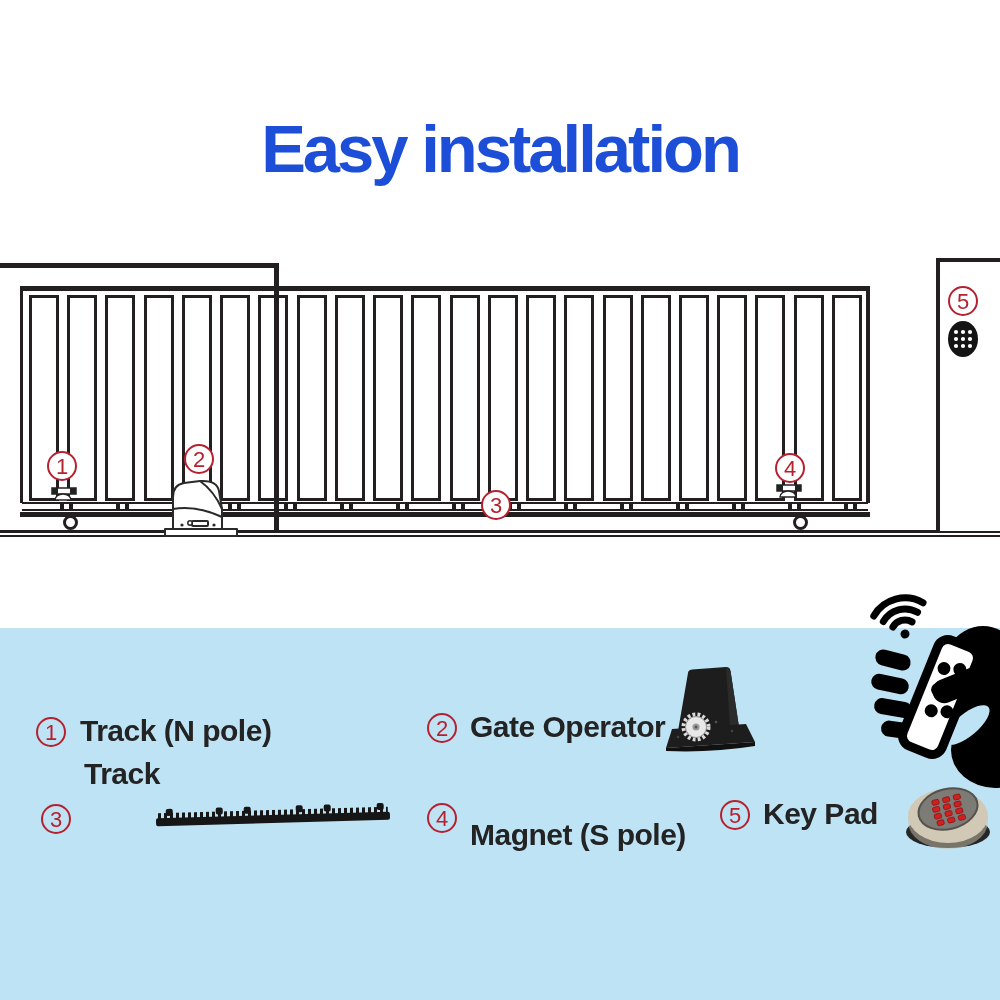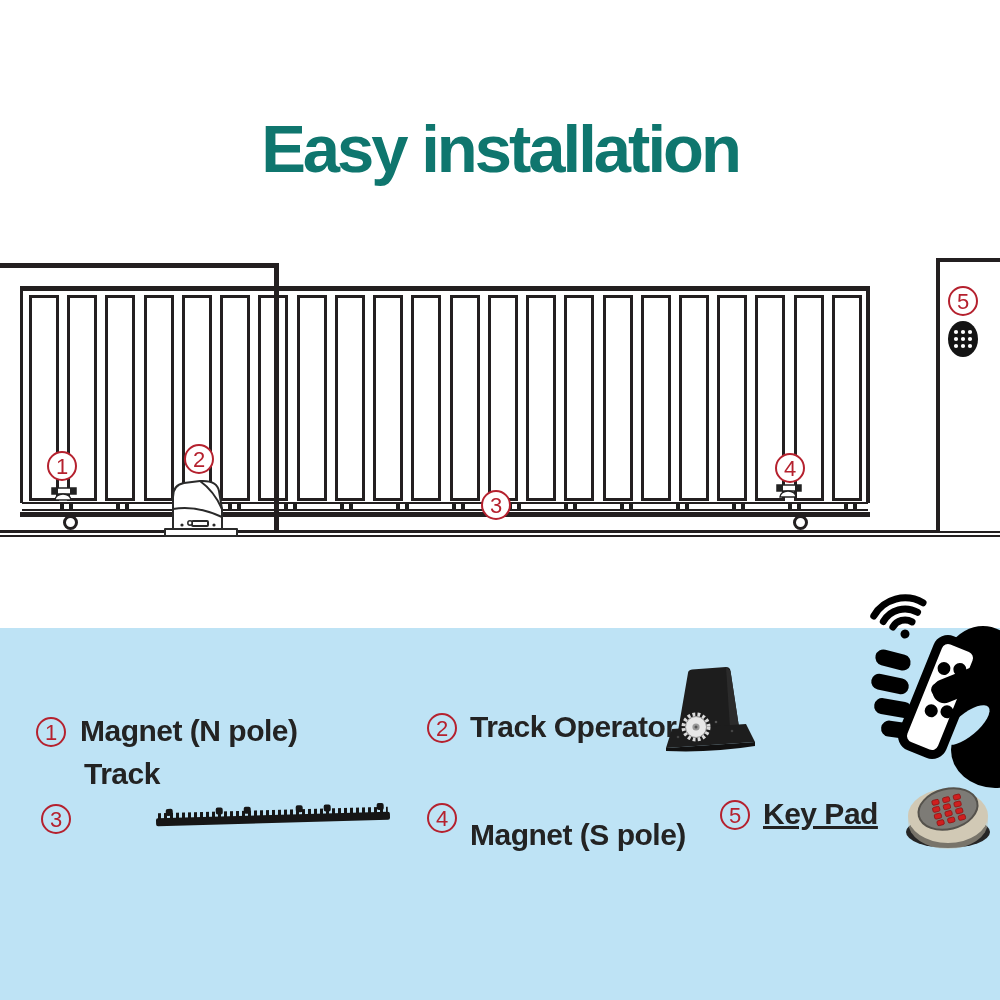--- a/index.html
+++ b/index.html
@@ -10,21 +10,21 @@
   }
   html,body{margin:0;padding:0;}
   body{
     width:1000px;height:1000px;position:relative;overflow:hidden;
     background:#ffffff;font-family:"Liberation Sans",sans-serif;
   }
   .abs{position:absolute;}
   
   .title{
     position:absolute;left:0;right:0;top:110px;text-align:center;
-    font-size:67px;font-weight:bold;letter-spacing:-3px;color:#0f766e;
+    font-size:67px;font-weight:bold;letter-spacing:-3px;color:#1d4ed8;
   }
   
   .lineblock{position:absolute;background:var(--line);}
   #wall-left-top{left:0;top:263px;width:279px;height:5px;z-index:4;}
   #wall-left-side{left:274px;top:263px;width:5px;height:270px;z-index:4;}
   #gate-frame{
     left:20px;top:286px;width:850px;height:217px;box-sizing:border-box;
     border-top:5px solid var(--line);border-left:3px solid var(--line);
     border-right:4px solid var(--line);z-index:2;
   }
@@ -164,33 +164,33 @@
 
 <div class="callout" style="left:47px;top:451px;">1</div>
 <div class="callout" style="left:184px;top:444px;">2</div>
 <div class="callout" style="left:481px;top:490px;">3</div>
 <div class="callout" style="left:775px;top:453px;">4</div>
 <div class="callout" style="left:948px;top:286px;">5</div>
 
 <div class="abs" id="legend-panel"></div>
 
 <div class="lcircle" style="left:36px;top:717px;">1</div>
-<div class="llabel" style="left:80px;top:712px;">Magnet (N pole)</div>
+<div class="llabel" style="left:80px;top:712px;">Track (N pole)</div>
 
 <div class="lcircle" style="left:427px;top:713px;">2</div>
-<div class="llabel" style="left:470px;top:708px;">Track Operator</div>
+<div class="llabel" style="left:470px;top:708px;">Gate Operator</div>
 
 <div class="lcircle" style="left:41px;top:804px;">3</div>
 <div class="llabel" style="left:84px;top:755px;">Track</div>
 
 <div class="lcircle" style="left:427px;top:803px;">4</div>
 <div class="llabel" style="left:470px;top:816px;">Magnet (S pole)</div>
 
 <div class="lcircle" style="left:720px;top:800px;">5</div>
-<div class="llabel" style="left:763px;top:795px;text-decoration:underline;">Key Pad</div>
+<div class="llabel" style="left:763px;top:795px;">Key Pad</div>
 
 <div class="abs" id="track-img">
   <div class="teeth"></div>
   <div class="body"></div>
   <div class="tab" style="left:10px;"></div>
   <div class="tab" style="left:60px;"></div>
   <div class="tab" style="left:88px;"></div>
   <div class="tab" style="left:140px;"></div>
   <div class="tab" style="left:168px;"></div>
   <div class="tab" style="left:221px;"></div>

